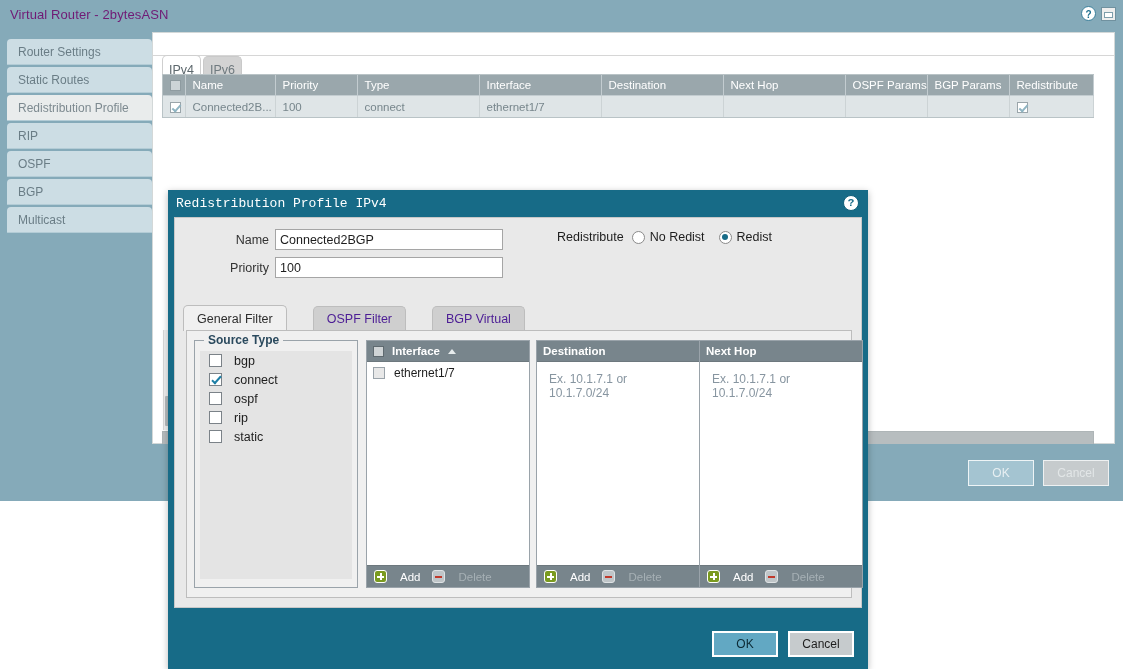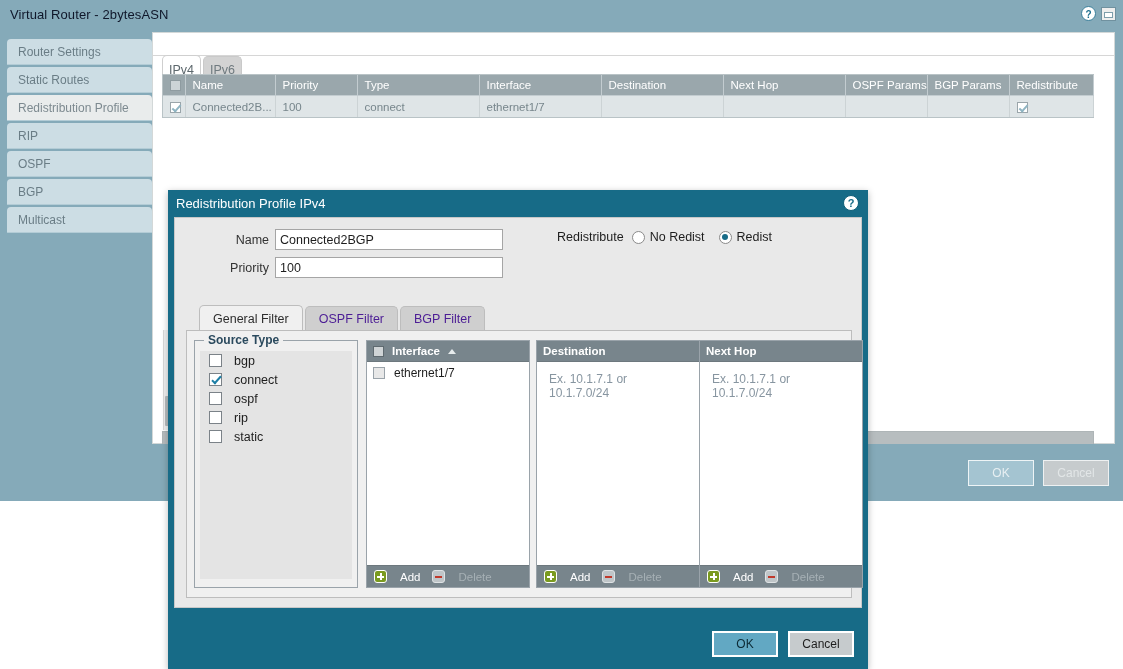--- a/index.html
+++ b/index.html
@@ -31,21 +31,21 @@
   .vr-titlebar {
     position: absolute;
     left: 0; top: 0;
     width: 1123px; height: 30px;
     background: #85aab9;
   }
   .vr-title {
     position: absolute;
     left: 10px; top: 7px;
     font-size: 13px;
-    color: #0f172a;
+    color: #701a75;
     letter-spacing: 0.1px;
   }
   .titlebar-icons {
     position: absolute;
     right: 7px; top: 6px;
     display: flex;
     gap: 5px;
     align-items: center;
   }
   .help-circle {
@@ -278,21 +278,21 @@
     position: absolute;
     left: 168px; top: 190px;
     width: 700px; height: 479px;
     background: #176b87;
     box-shadow: 0 2px 7px rgba(0,0,0,0.28);
     box-sizing: border-box;
   }
   .modal-titlebar {
     position: absolute;
     left: 0; top: 0;
-    width: 700px; height: 27px;
+    width: 700px; height: 27px; font-family: Liberation Mono, monospace;
   }
   .modal-title {
     position: absolute;
     left: 8px; top: 6px;
     font-size: 13px;
     color: #ffffff;
   }
   .modal-help {
     position: absolute;
     right: 9px; top: 5px;
@@ -367,23 +367,24 @@
     left: 2.5px; top: 2.5px;
     width: 6px; height: 6px;
     border-radius: 50%;
     background: #176b87;
   }
   .radio-opt { display: flex; align-items: center; gap: 5px; cursor: pointer; }
 
   
   .modal-tabs {
     position: absolute;
-    left: 24px; top: 87px;
+    left: 8px; top: 87px;
     display: flex;
     align-items: flex-end;
+    gap: 24px;
   }
   .mtab {
     height: 25px;
     line-height: 25px;
     padding: 0 13px;
     font-size: 12.5px;
     color: #4c1d95;
     background: #cfcfcf;
     border: 1px solid #bdbdbd;
     border-bottom: none;
@@ -713,21 +714,21 @@
         </span>
         <span class="radio-opt" style="margin-left:6px;">
           <span class="radio on"></span>
           <span>Redist</span>
         </span>
       </div>
 
       <div class="modal-tabs">
         <div class="mtab active">General Filter</div>
         <div class="mtab">OSPF Filter</div>
-        <div class="mtab">BGP Filter</div>
+        <div class="mtab">BGP Virtual</div>
       </div>
 
       <div class="tabpanel">
 
         <div class="fieldset">
           <div class="legend">Source Type</div>
           <div class="inner">
             <div class="chk-row">
               <span class="chk"></span>
               <span>bgp</span>

